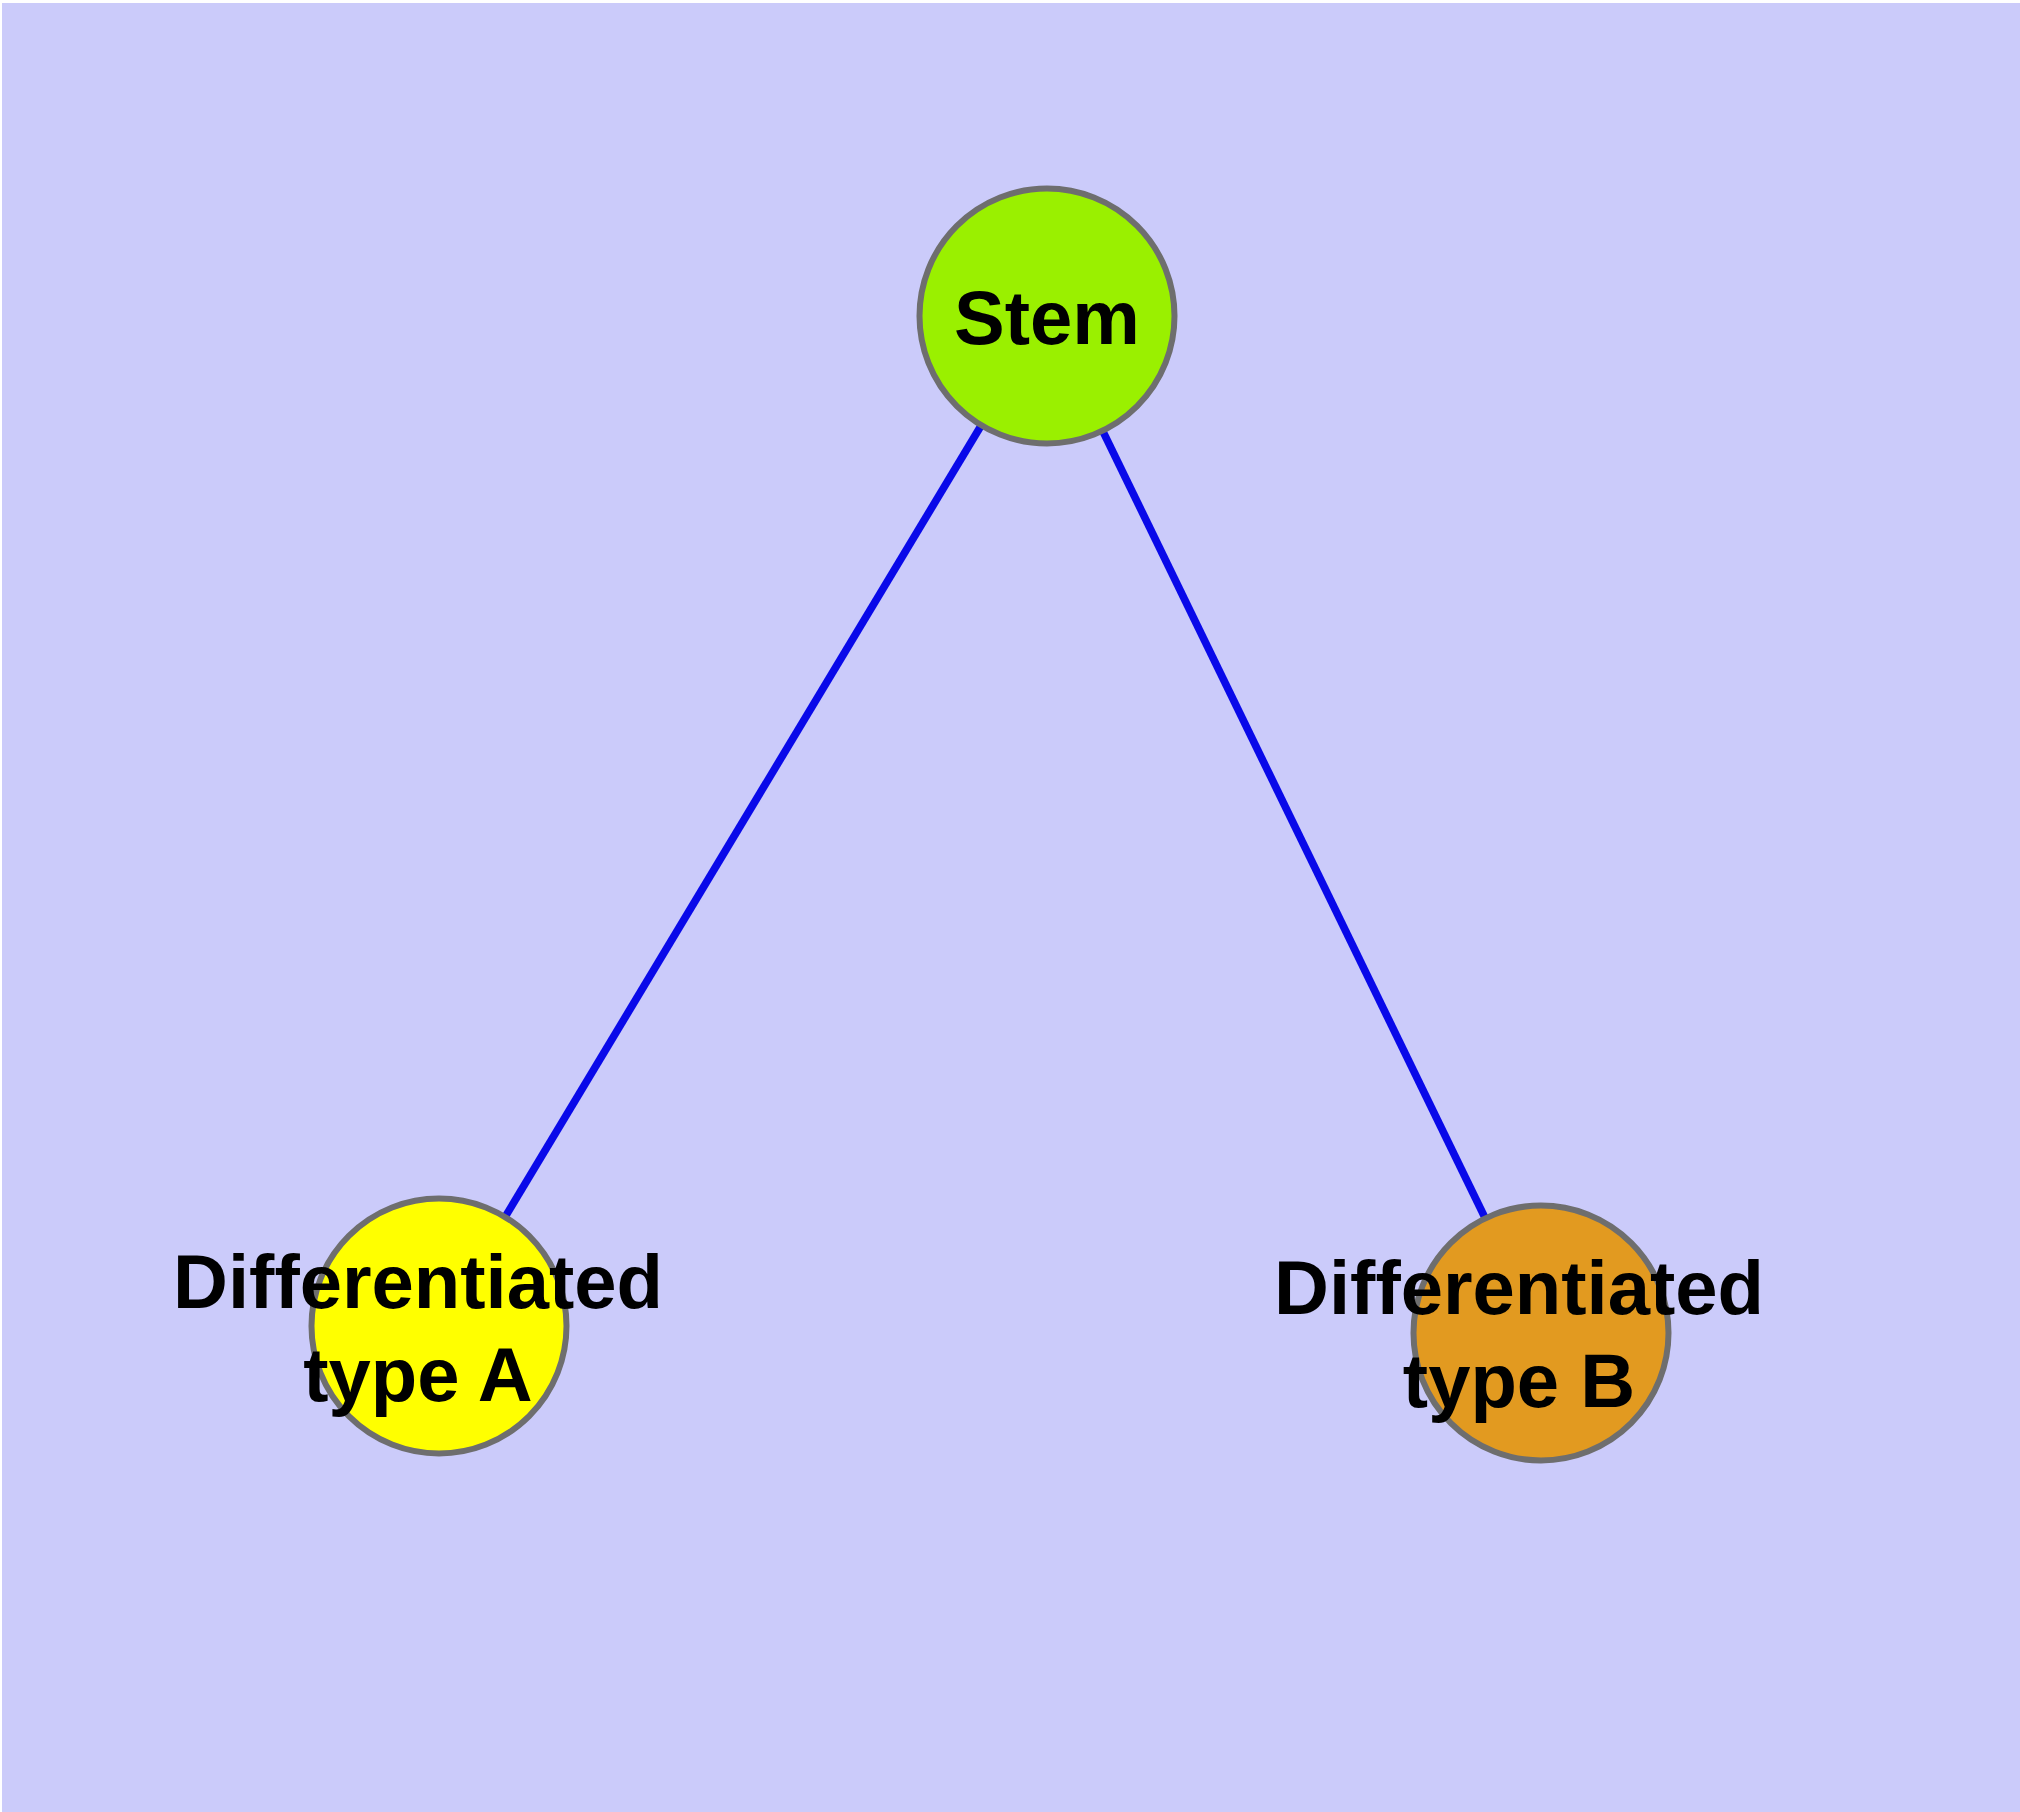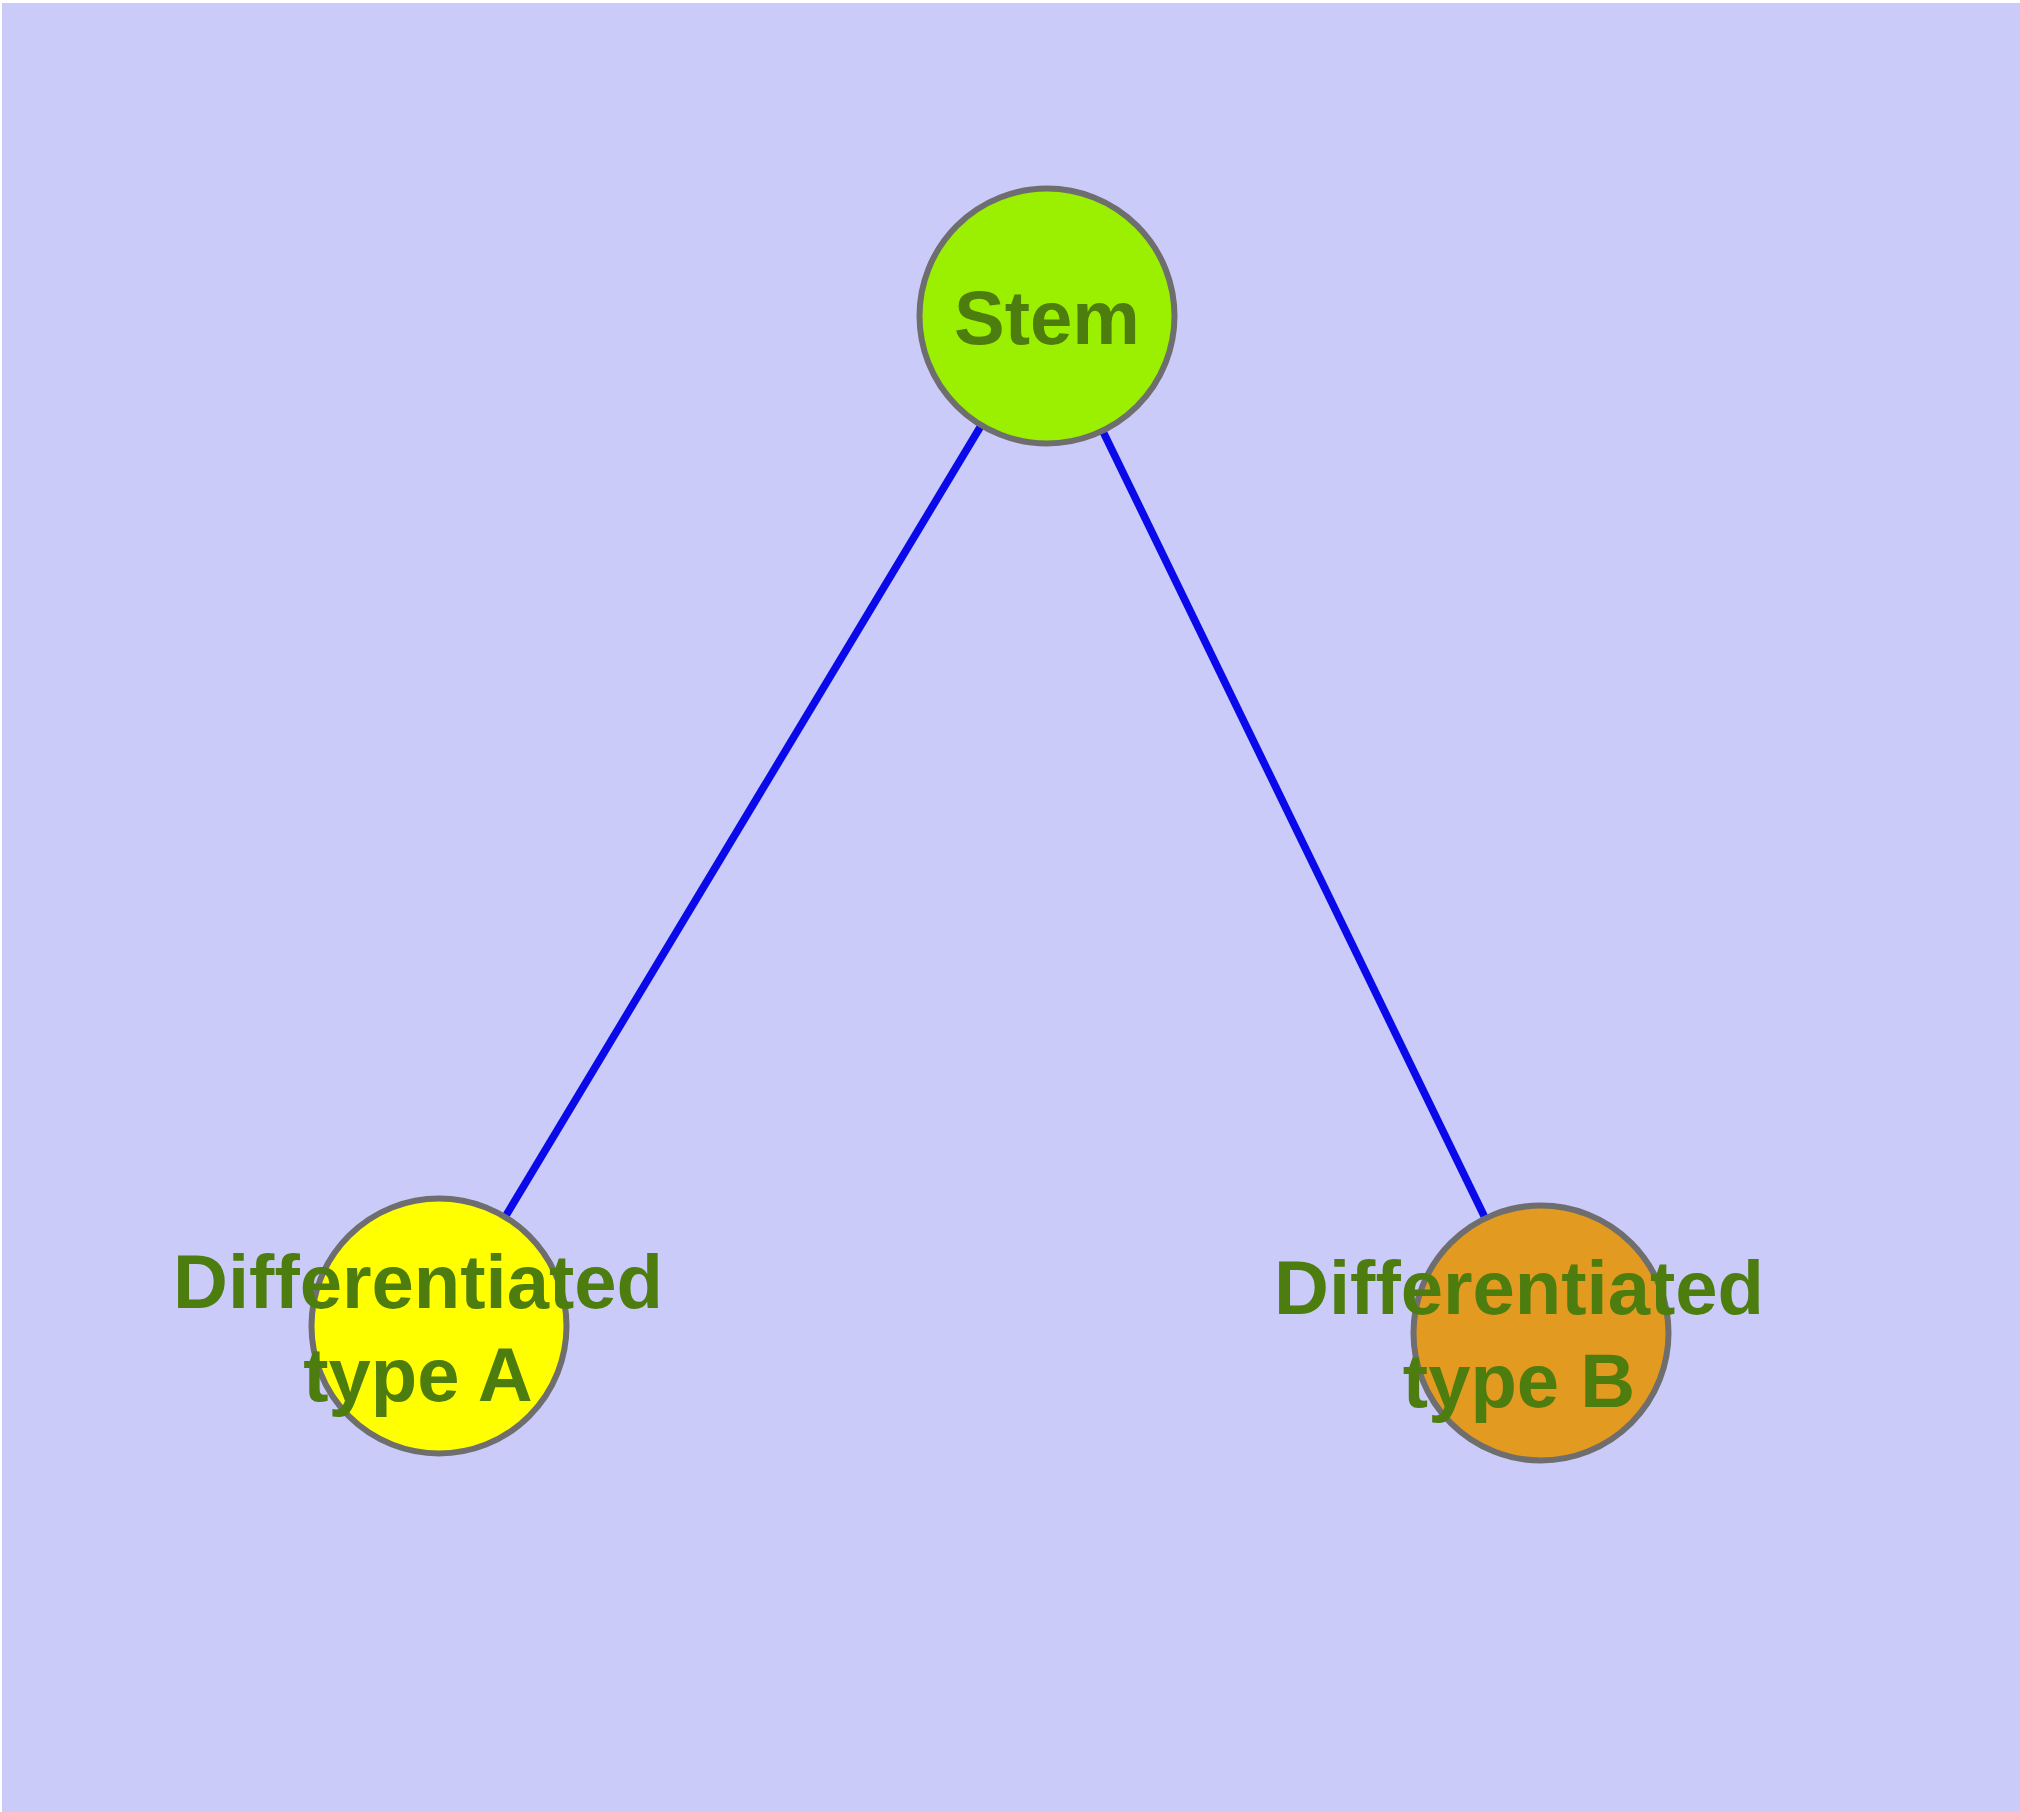--- a/index.html
+++ b/index.html
@@ -39,21 +39,21 @@
     box-sizing: border-box;
     border: 6px solid #6e6e6e;
     border-radius: 50%;
     transform: translate(-50%, -50%);
     z-index: 2;
   }
   .node-label {
     position: absolute;
     transform: translate(-50%, -50%);
     z-index: 3;
-    color: #4d7c0f;
+    color: #000000;
     font-weight: bold;
     font-size: 76px;
     line-height: 93px;
     text-align: center;
     white-space: pre-line;
     letter-spacing: 0;
   }
   
   .node-stem   { left: 1047px; top: 316px;  }
   .node-type-a { left: 439px;  top: 1326px; }

